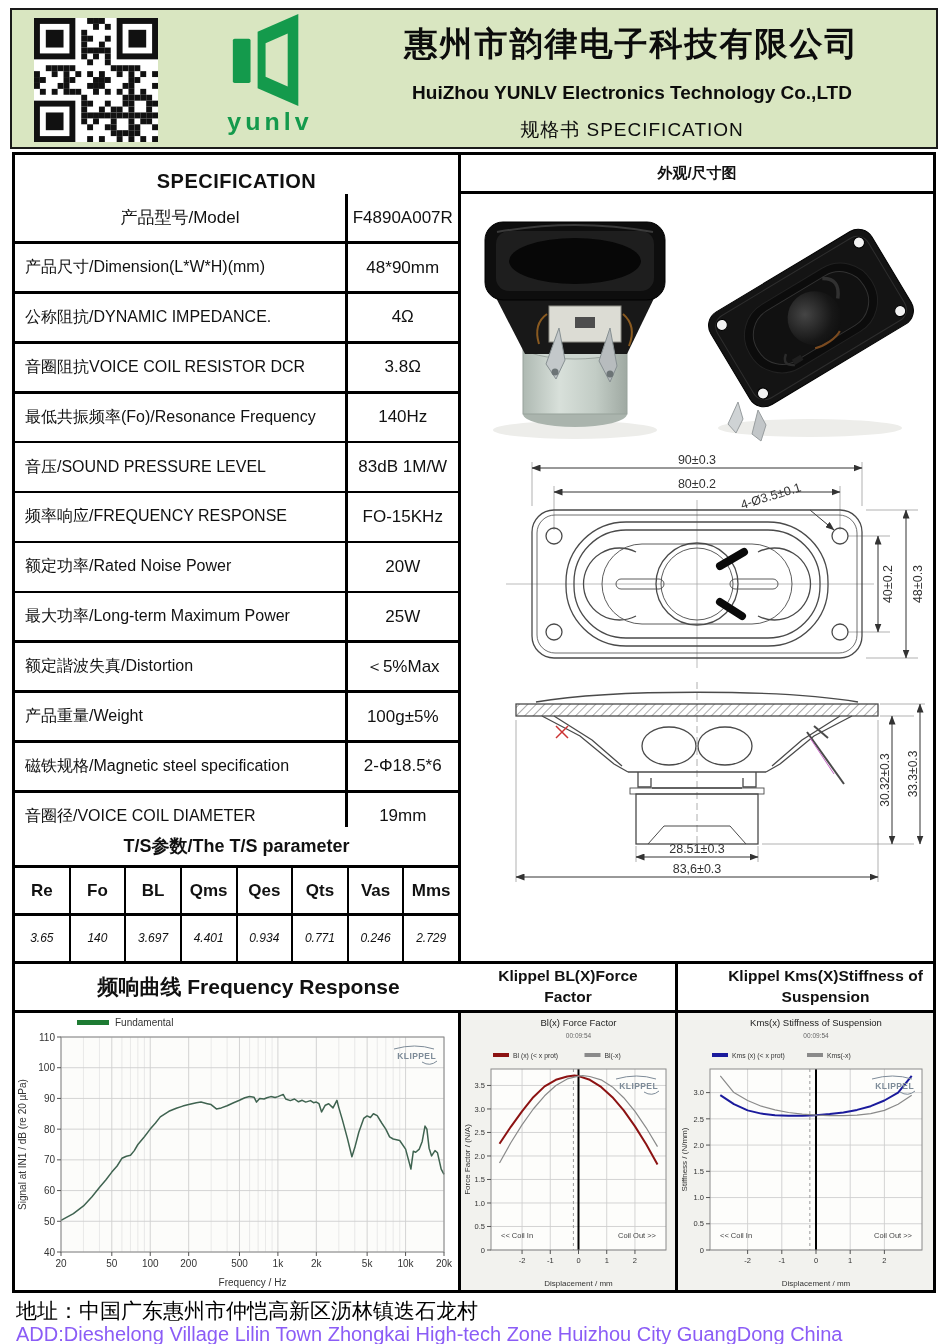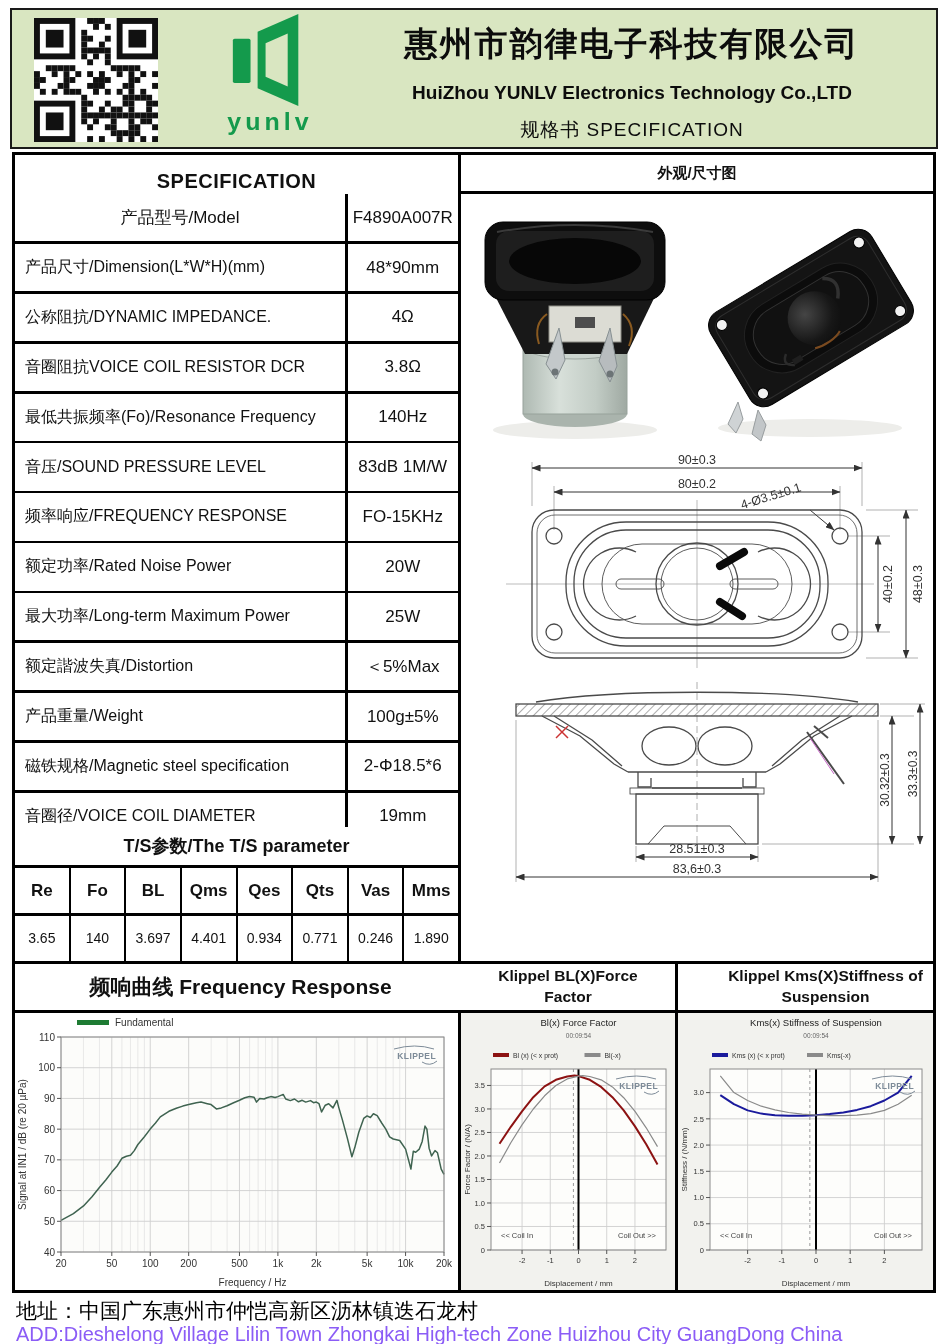--- a/index.html
+++ b/index.html
@@ -27,23 +27,23 @@
   #spec-table .lab{background:#fff;display:flex;align-items:center;padding-left:10px;font-size:16px;}
   #spec-table .lab.center{justify-content:center;padding-left:0;font-size:17px;}
   #spec-table .val{background:#fff;display:flex;align-items:center;justify-content:center;font-size:17px;}
 
   #ts-title-cell{left:0;top:672px;width:443px;height:38px;font-weight:bold;font-size:18px;text-align:center;}
   .ts-grid{position:absolute;left:0;width:443px;display:grid;grid-template-columns:repeat(8,1fr);gap:2px;background:#000;}
   #ts-head{top:713px;height:45px;}
   #ts-vals{top:760.5px;height:45.5px;}
   .ts-grid div{background:#fff;display:flex;align-items:center;justify-content:center;}
   #ts-head div{font-weight:bold;font-size:17px;}
-  #ts-vals div{font-size:14px;}
-
-  #fr-title-cell{left:4px;top:809px;width:443px;height:46px;font-weight:bold;font-size:21px;}
+  #ts-vals div{font-size:12px;font-style:italic;}
+
+  #fr-title-cell{left:12px;top:809px;width:443px;height:46px;font-weight:bold;font-size:21px;}
   #fr-chart-cell{left:0;top:858px;width:443px;height:277px;background:#fff;}
 
   #appearance-content{position:absolute;left:446px;top:39px;width:472px;height:767px;background:#fff;border-radius:8px;}
   #photos{position:absolute;left:0;top:2px;width:472px;height:252px;display:flex;justify-content:center;gap:4px;}
   #topview-wrap{position:absolute;left:1px;top:258px;}
   #sideview-wrap{position:absolute;left:1px;top:482px;}
 
   .klippel-head{font-weight:bold;font-size:15.5px;text-align:center;line-height:1.35;flex-direction:column;}
   #bl-head{left:446px;top:809px;width:214px;height:46px;align-items:center;}
   #kms-head{left:663px;top:809px;width:255px;height:46px;padding-left:40px;}
@@ -266,21 +266,21 @@
       <div>Mms</div>
     </div>
   <div id="ts-vals" class="ts-grid">
       <div>3.65</div>
       <div>140</div>
       <div>3.697</div>
       <div>4.401</div>
       <div>0.934</div>
       <div>0.771</div>
       <div>0.246</div>
-      <div>1.890</div>
+      <div>2.729</div>
     </div>
 
   <div id="fr-title-cell" class="cell">频响曲线 Frequency Response</div>
   <div id="fr-chart-cell" class="cell">
     <svg id="fr" width="443" height="277">
         <rect x="0" y="0" width="443" height="277" fill="#ffffff"></rect>
         <rect x="46" y="24" width="383" height="215" fill="#fcfcfa"></rect>
         <line x1="68.4809840727753" y1="24" x2="68.4809840727753" y2="239" stroke="#e3e3e3" stroke-width="0.8"></line>
         <line x1="84.43149611310162" y1="24" x2="84.43149611310162" y2="239" stroke="#e3e3e3" stroke-width="0.8"></line>
         <line x1="106.91248018587689" y1="24" x2="106.91248018587689" y2="239" stroke="#e3e3e3" stroke-width="0.8"></line>

